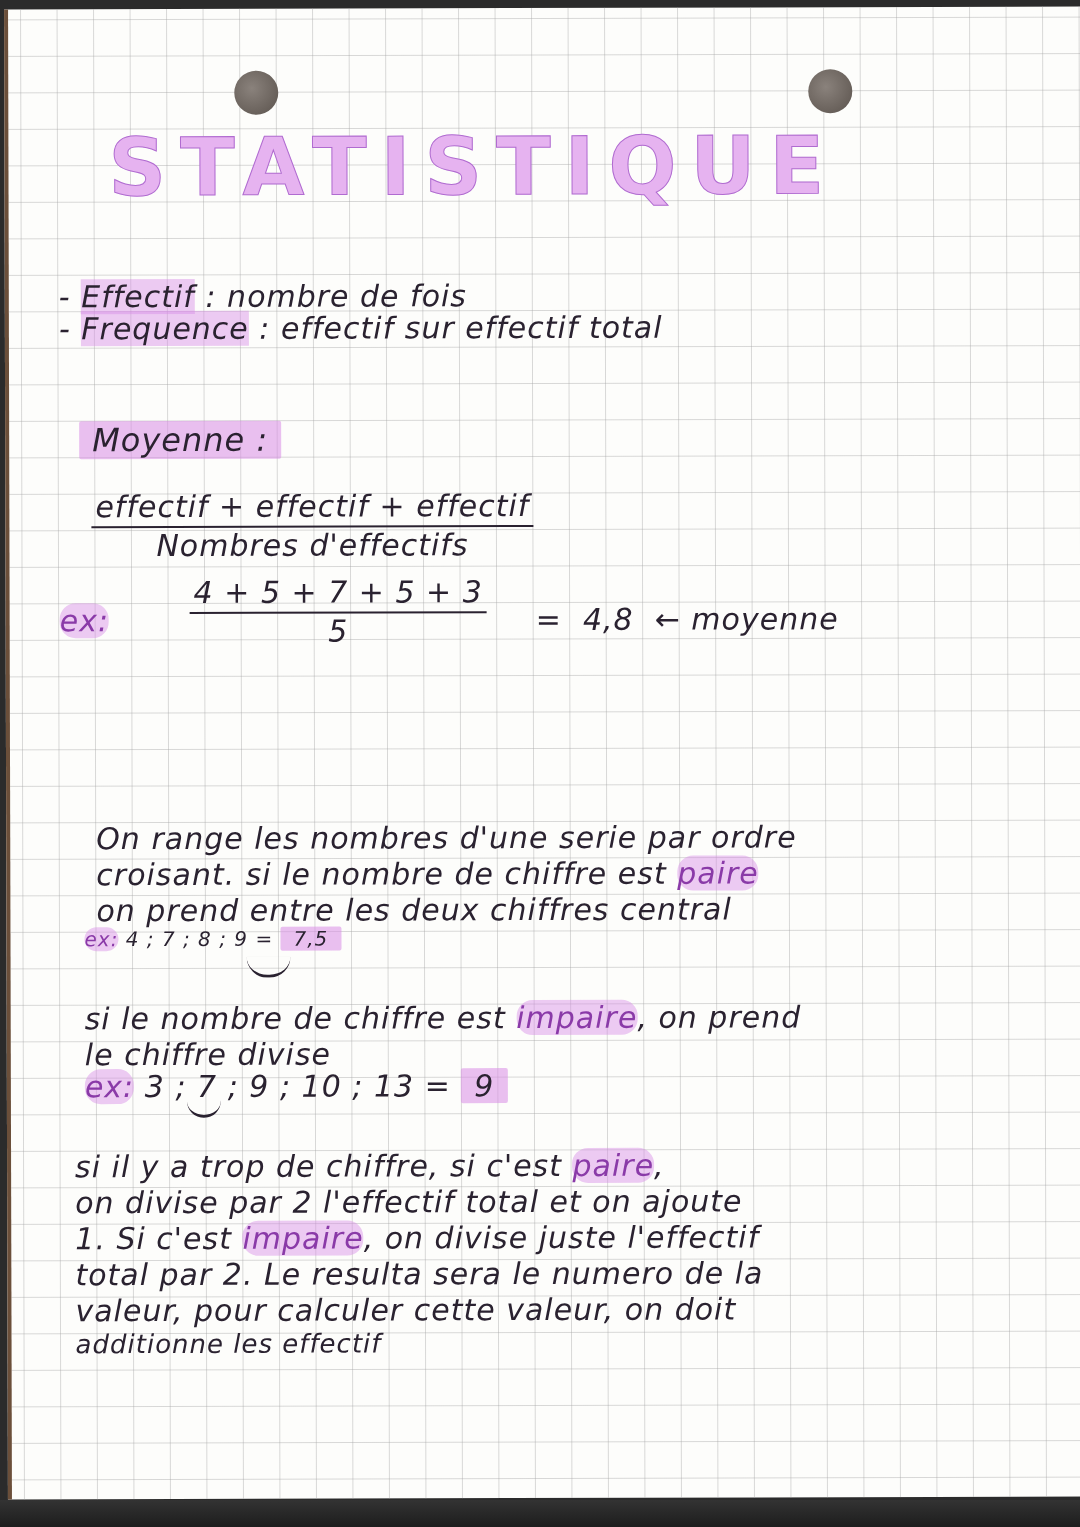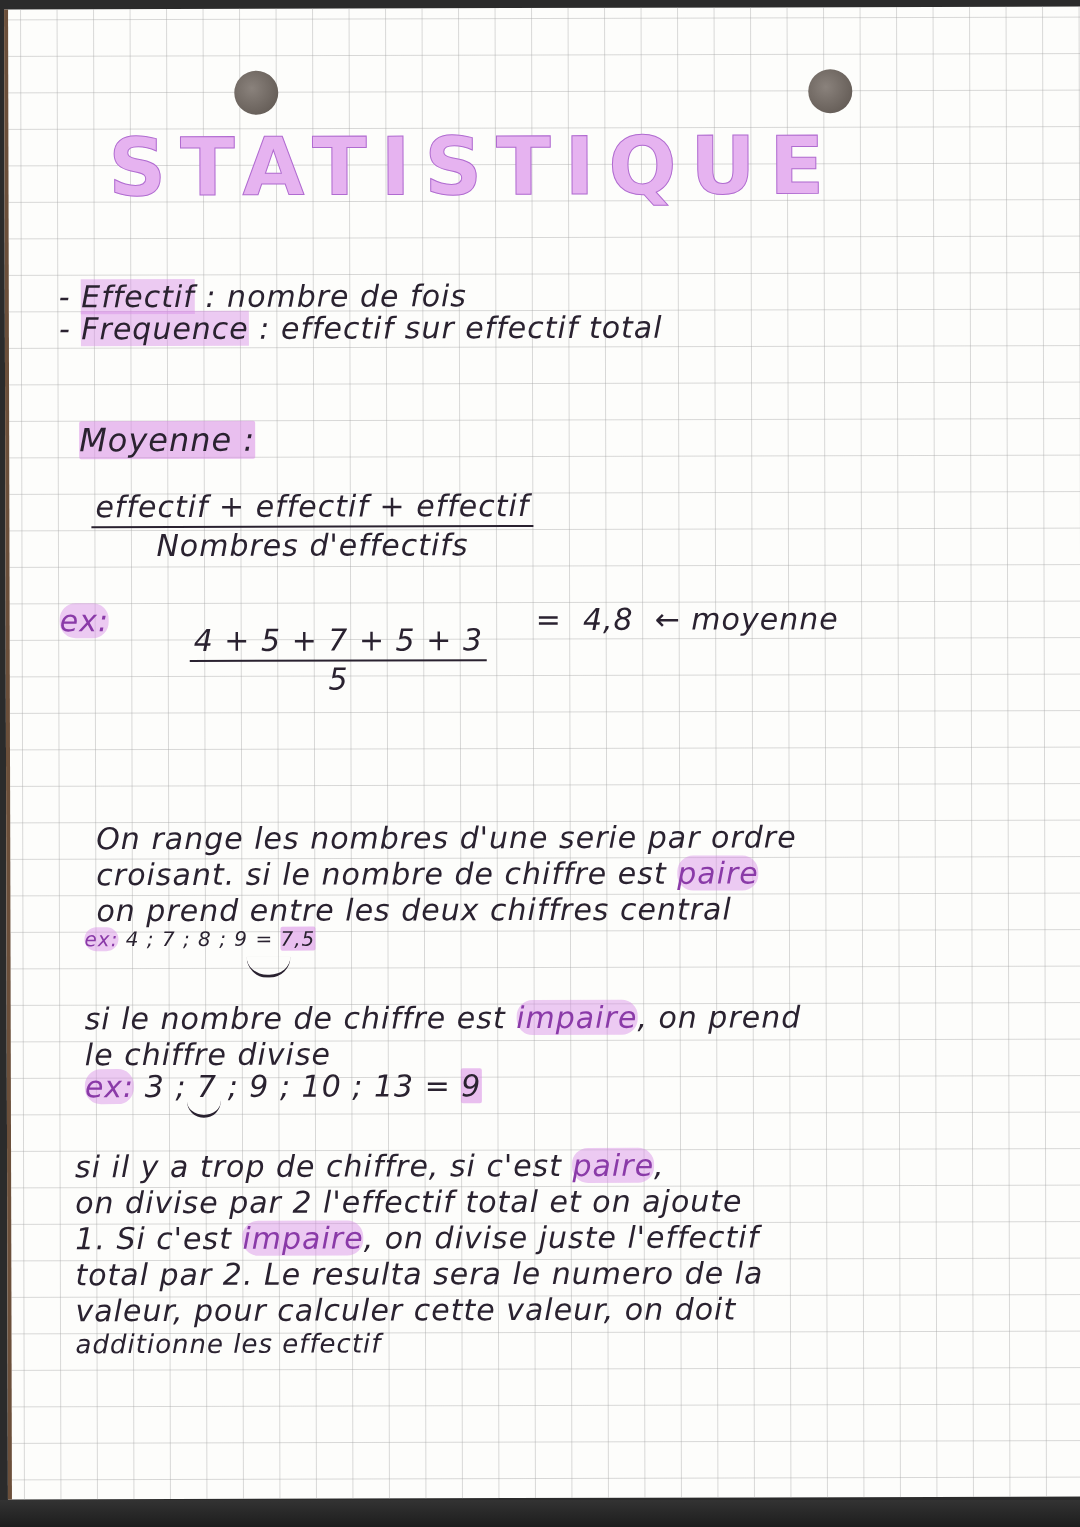--- a/index.html
+++ b/index.html
@@ -27,21 +27,21 @@
     background: radial-gradient(circle at 40% 40%, #8a827c, #5a524c); }
   .hand { font-family: "DejaVu Sans", sans-serif; color: #2a2230;
     position: absolute; white-space: nowrap; letter-spacing: 1px;
     font-style: italic; font-weight: 300; }
   .title {
     position: absolute; left: 100px; top: 112px;
     font-family: "DejaVu Sans", sans-serif; font-size: 80px; letter-spacing: 14px;
     color: #e6b3f0; font-weight: bold;
     -webkit-text-stroke: 1px #b06bd0;
   }
-  .hl { background: rgba(216,140,230,0.55); padding: 0 0; border-radius: 2px; }
+  .hl { background: rgba(216,140,230,0.55); padding: 0 13px; border-radius: 2px; }
   .hlt { background: rgba(216,140,230,0.45); }
   .purple { color: #8a3aa8; border-radius: 16px; }
   .frac { position: absolute; }
   .frac .num { display: inline-block; border-bottom: 2px solid #2a2230; padding: 0 4px 2px 4px; }
   .frac .den { text-align: center; }
   .arc { display: inline-block; width: 44px; height: 18px; border-bottom: 3px solid #2a2230;
     border-radius: 0 0 30px 30px; position: absolute; }
 </style>
 </head>
 <body>
@@ -66,21 +66,21 @@
   <div class="hand" style="left:70px; top:412px; font-size:32px;">
     <span class="hl">Moyenne :</span>
   </div>
   <div class="hand frac" style="left:82px; top:480px; font-size:30px;">
     <div class="num">effectif + effectif + effectif</div>
     <div class="den">Nombres d'effectifs</div>
   </div>
   <div class="hand" style="left:50px; top:594px; font-size:30px;">
     <span class="hlt purple">ex:</span>
   </div>
-  <div class="hand frac" style="left:180px; top:614px; font-size:30px;">
+  <div class="hand frac" style="left:180px; top:566px; font-size:30px;">
     <div class="num">4 + 5 + 7 + 5 + 3</div>
     <div class="den">5</div>
   </div>
   <div class="hand" style="left:526px; top:594px; font-size:30px;font-style:italic;">
     <span>=</span>&nbsp;
     <span>4,8</span>&nbsp;
     <span>← moyenne</span>
   </div>
 
   <div class="hand" style="left:86px; top:812px; font-size:30px;">On range les nombres d'une serie par ordre</div>

